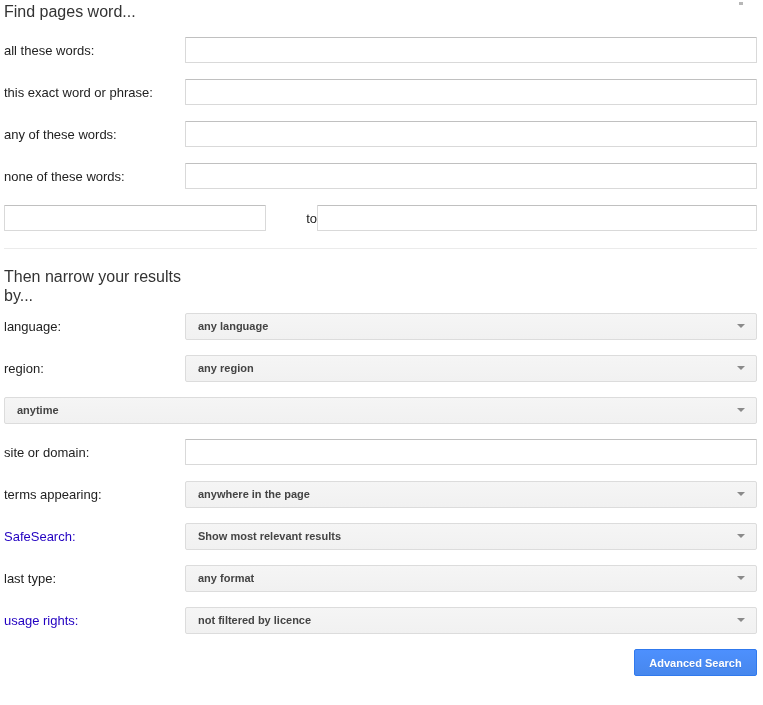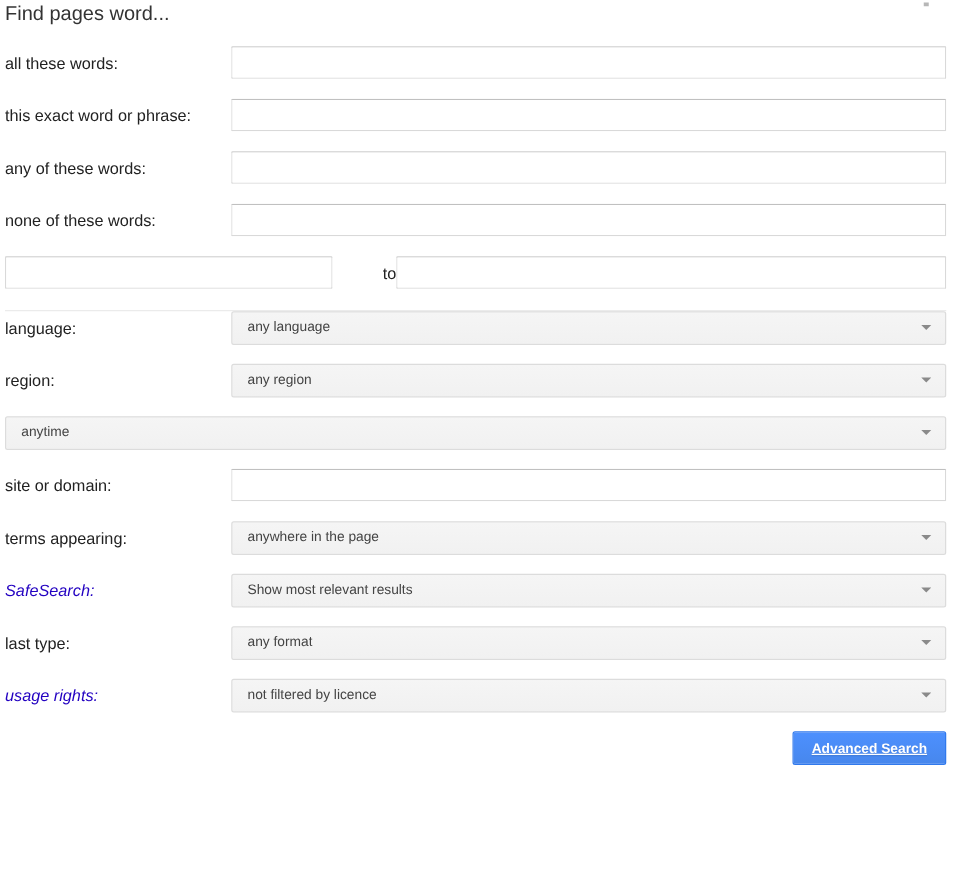--- a/index.html
+++ b/index.html
@@ -33,21 +33,20 @@
   }
   .row-label {
     width: 181px;
     flex: 0 0 181px;
     font-size: 13px;
     color: #222;
   }
   .row-label.link {
     color: #2200c1;
     cursor: pointer;
-    font-style: italic;
   }
 
   input[type="text"] {
     flex: 1;
     height: 26px;
     border: 1px solid #d9d9d9;
     border-top-color: #c0c0c0;
     border-radius: 1px;
     font-family: "Liberation Sans", sans-serif;
     font-size: 13px;
@@ -70,21 +69,21 @@
     position: relative;
     display: flex;
     align-items: center;
     background: linear-gradient(#f5f5f5, #f1f1f1);
     border: 1px solid #dcdcdc;
     border-radius: 2px;
     cursor: pointer;
   }
   .select-value {
     font-size: 11px;
-    font-weight: normal;
+    font-weight: bold;
     color: #444;
     padding-left: 12px;
     white-space: nowrap;
     overflow: hidden;
   }
   .select-arrow {
     position: absolute;
     right: 11px;
     top: 50%;
     margin-top: -2px;
@@ -111,21 +110,20 @@
     padding: 0 14px;
     background: linear-gradient(#4d90fe, #4787ed);
     border: 1px solid #3079ed;
     border-radius: 2px;
     color: #fff;
     font-family: "Liberation Sans", sans-serif;
     font-size: 11px;
     font-weight: bold;
     cursor: pointer;
     text-shadow: 0 1px rgba(0,0,0,0.1);
-    text-decoration: underline;
   }
 
   .edge-artifact {
     position: absolute;
     top: 2px; right: 20px;
     width: 4px; height: 3px;
     background: #999;
     opacity: 0.7;
   }
 </style>
@@ -157,20 +155,21 @@
   </div>
 
   <div class="form-row">
     <input type="text" class="num-low" value="" style="">
     <span class="to-label">to</span>
     <input type="text" value="" style="">
   </div>
 
   <hr class="divider">
 
+  <h2 class="section-heading" id="heading-narrow">Then narrow your results by...</h2>
 
   <div class="form-row">
     <span class="row-label">language:</span>
     <div class="select-box">
       <span class="select-value">any language</span>
       <span class="select-arrow"></span>
     </div>
   </div>
 
   <div class="form-row">

